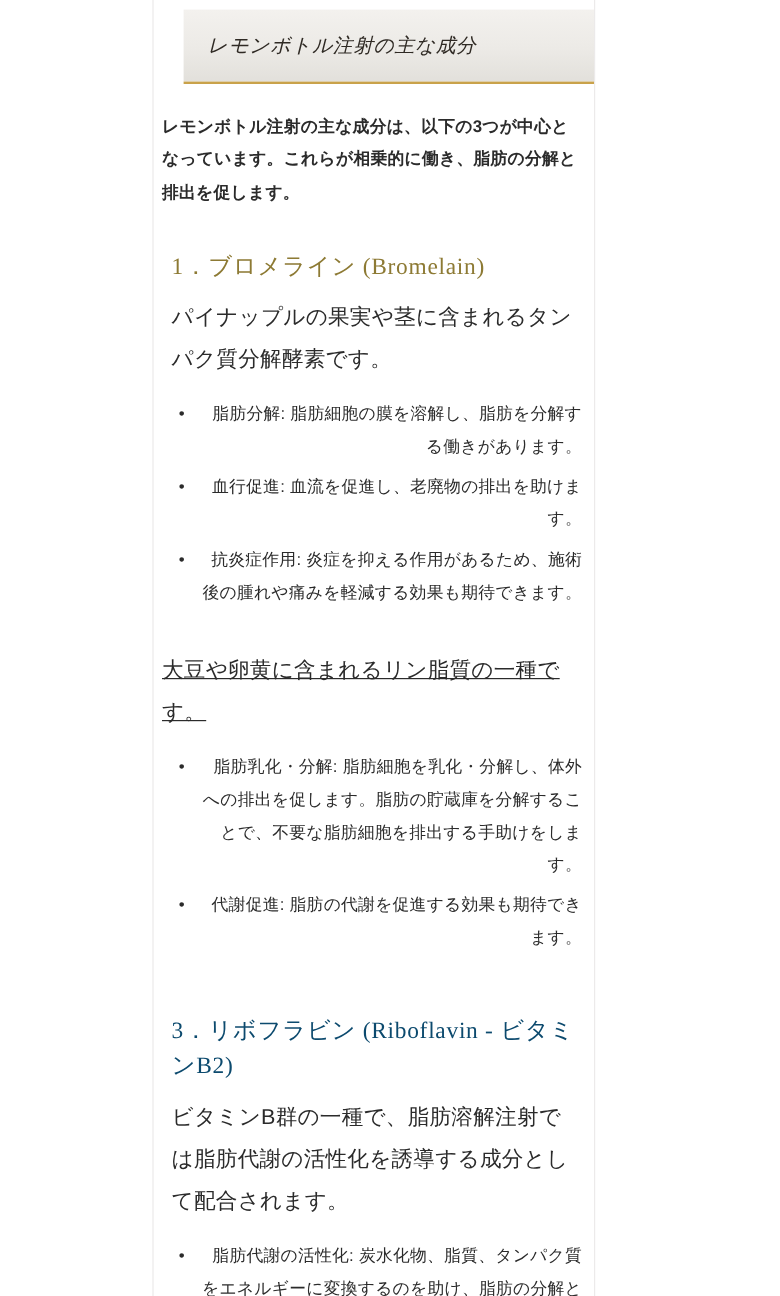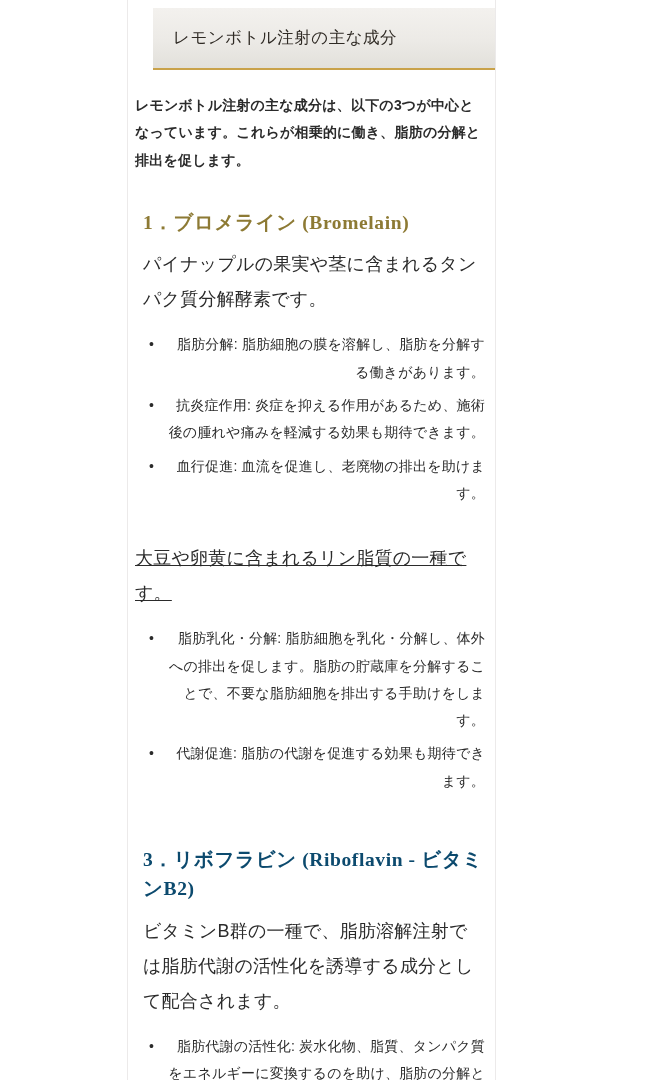--- a/index.html
+++ b/index.html
@@ -53,20 +53,21 @@
 
   .section-banner {
     margin: 8px 0 0 24px;
     width: 342px;
     height: 62px;
     background: linear-gradient(to bottom, #f3f1ee 0%, #eceae6 55%, #e2e0db 100%);
     border-bottom: 2px solid #c9a24a;
     display: flex;
     align-items: center;
     box-sizing: border-box;
+    font-style: italic;
   }
   .section-banner .banner-text {
     font-family: "Liberation Serif", serif;
     font-size: 16.5px;
     color: #2f2a24;
     letter-spacing: 0.5px;
     padding-left: 20px;
   }
 
   .body-text {
@@ -74,21 +75,21 @@
     line-height: 1.95;
     color: #2b2b2b;
     margin: 22px 8px 0 6px;
     letter-spacing: 0.2px;
     font-weight: bold;
   }
 
   h2.heading {
     font-family: "Liberation Serif", serif;
     font-size: 19.5px;
-    font-weight: bold;
+    font-weight: normal;
     color: #8d7a34;
     margin: 34px 0 10px 14px;
     line-height: 1.5;
     letter-spacing: 0.6px;
   }
   h2.heading.h3 {
     color: #0c4a6e;
   }
 
   .lede {
@@ -141,22 +142,22 @@
     <div class="section-banner">
       <div class="banner-text">レモンボトル注射の主な成分</div>
     </div>
 
     <p class="body-text">レモンボトル注射の主な成分は、以下の3つが中心となっています。これらが相乗的に働き、脂肪の分解と排出を促します。</p>
 
     <h2 class="heading">1．ブロメライン (Bromelain)</h2>
     <p class="lede">パイナップルの果実や茎に含まれるタンパク質分解酵素です。</p>
     <ul class="bullets">
       <li>脂肪分解: 脂肪細胞の膜を溶解し、脂肪を分解する働きがあります。</li>
+      <li>血行促進: 血流を促進し、老廃物の排出を助けます。</li>
       <li>抗炎症作用: 炎症を抑える作用があるため、施術後の腫れや痛みを軽減する効果も期待できます。</li>
-      <li>血行促進: 血流を促進し、老廃物の排出を助けます。</li>
     </ul>
 
     <div class="gap-a"></div>
 
     <p class="lede tight">大豆や卵黄に含まれるリン脂質の一種です。</p>
     <ul class="bullets">
       <li>脂肪乳化・分解: 脂肪細胞を乳化・分解し、体外への排出を促します。脂肪の貯蔵庫を分解することで、不要な脂肪細胞を排出する手助けをします。</li>
       <li>代謝促進: 脂肪の代謝を促進する効果も期待できます。</li>
     </ul>
 

